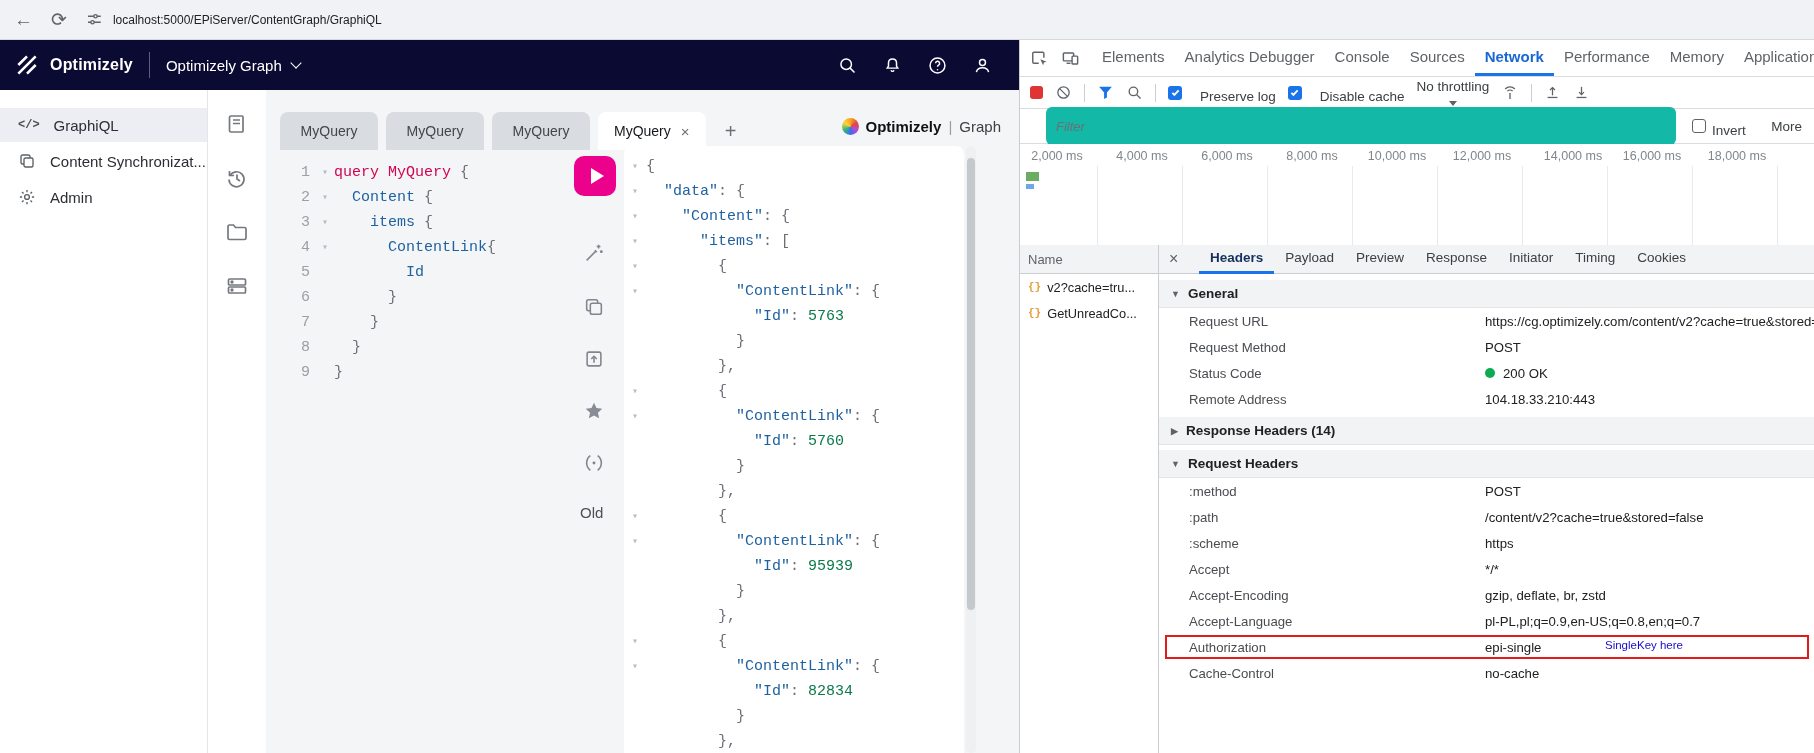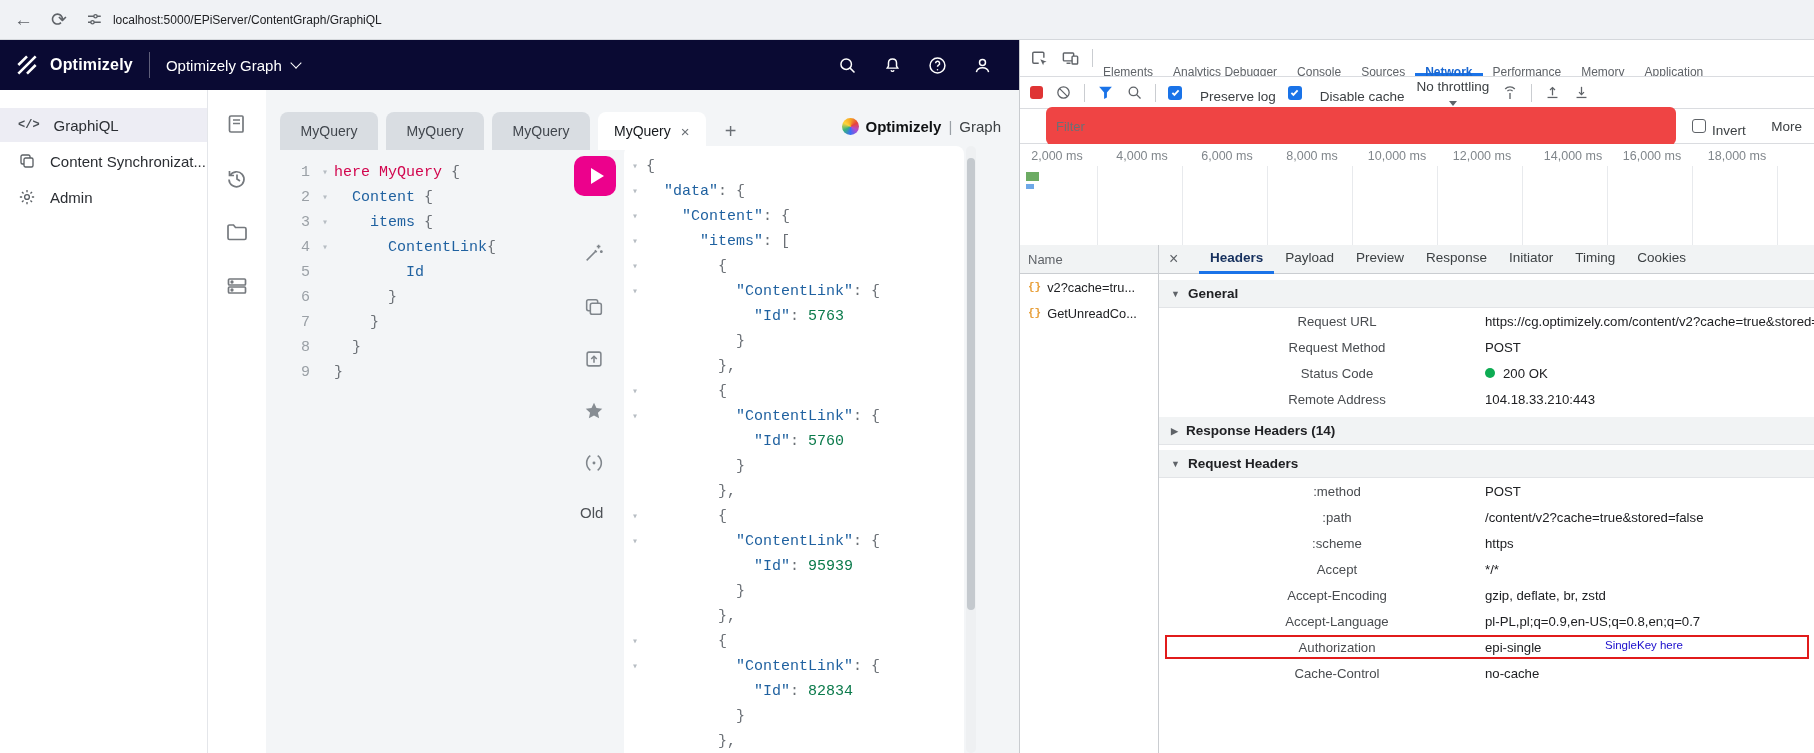--- a/index.html
+++ b/index.html
@@ -58,33 +58,33 @@
   .old-label{position:absolute;left:14px;top:348px;font-size:15px;color:#4d5156;cursor:pointer;}
   
   .gq-results{position:absolute;top:56px;left:358px;width:340px;bottom:0;background:#fff;border-radius:8px 8px 0 0;padding-top:8px;overflow:hidden;box-sizing:border-box;}
   .gq-results .fold{width:22px;}
   .gq-scrollbar{position:absolute;top:56px;left:700px;width:10px;bottom:0;background:#eef0f2;border-radius:5px;}
   .gq-scroll-thumb{position:absolute;top:12px;left:1px;width:8px;height:452px;background:#c4c9ce;border-radius:4px;}
   
   .devtools{position:absolute;top:40px;left:1019px;width:795px;height:713px;background:#fff;border-left:1px solid #c9ccd0;box-sizing:border-box;font-size:13.5px;color:#3c4043;}
   .dt-tabbar{height:36px;display:flex;align-items:center;border-bottom:1px solid #dadce0;padding-left:10px;overflow:hidden;white-space:nowrap;}
   .dt-tabbar .svgico{color:#5f6368;margin-right:12px;cursor:pointer;}
-  .dt-tab{padding:16px 10px;line-height:33px;height:36px;color:#5f6368;cursor:pointer;box-sizing:border-box;font-size:12px;}
+  .dt-tab{padding:0 10px;line-height:33px;height:36px;color:#5f6368;cursor:pointer;box-sizing:border-box;font-size:15px;}
   .dt-tab.active{color:#1967d2;border-bottom:3px solid #1a73e8;font-weight:bold;}
   .dt-toolbar{height:31px;display:flex;align-items:center;gap:12px;padding:0 10px;border-bottom:1px solid #dadce0;}
   .rec-btn{width:13px;height:13px;border-radius:3px;background:#df3434;cursor:pointer;}
   .vdiv{width:1px;height:18px;background:#cacdd1;}
   .cb{width:14px;height:14px;border-radius:3px;display:inline-flex;align-items:center;justify-content:center;cursor:pointer;box-sizing:border-box;}
   .cb.checked{background:#1a73e8;}
   .cb.unchecked{background:#fff;border:1.5px solid #5f6368;}
   .cb-label{font-size:13.5px;color:#3c4043;margin-left:6px;margin-top:8px;}
   .throttle{display:flex;align-items:center;gap:7px;color:#3c4043;cursor:pointer;flex-direction:column;}
   .caret{width:0;height:0;border-left:4px solid transparent;border-right:4px solid transparent;border-top:5px solid #5f6368;}
   .dt-filterbar{height:34px;display:flex;align-items:center;padding:0 12px;gap:16px;border-bottom:1px solid #dadce0;}
-  .filter-input{width:610px;height:22px;background:#ef4444;border:none;border-radius:6px;padding:8px 10px;font-size:13px;color:#202124;margin-left:14px;font-family:"Liberation Sans",sans-serif;}
+  .filter-input{width:610px;height:22px;background:#14b8a6;border:none;border-radius:6px;padding:8px 10px;font-size:13px;color:#202124;margin-left:14px;font-family:"Liberation Sans",sans-serif;font-style:italic;}
   .filter-input::placeholder{color:#6b7076;}
   .more-label{margin-left:auto;color:#3c4043;cursor:pointer;}
   .dt-timeline{position:relative;height:104px;border-bottom:1px solid #dadce0;overflow:hidden;background:#fff;}
   .tl-label{position:absolute;top:5px;width:72px;text-align:center;font-size:12.5px;color:#80868b;}
   .tl-line{position:absolute;top:22px;bottom:0;width:1px;background:#e8eaed;}
   .tl-bar-green{position:absolute;left:6px;top:28px;width:13px;height:9px;background:#6cab63;}
   .tl-bar-blue{position:absolute;left:6px;top:40px;width:8px;height:5px;background:#6ea8e8;}
   .dt-body{position:absolute;top:205px;left:0;right:0;bottom:0;display:flex;}
   .dt-namecol{width:139px;border-right:1px solid #cacdd1;box-sizing:border-box;display:flex;flex-direction:column;}
   .dt-name-header{height:29px;line-height:29px;background:#f1f3f4;border-bottom:1px solid #cacdd1;padding-left:8px;font-size:13px;color:#5f6368;box-sizing:border-box;}
@@ -92,21 +92,21 @@
   .req-ico{font-family:"Liberation Mono",monospace;font-size:11px;font-weight:bold;color:#e8a03c;}
   .dt-detail{flex:1;display:flex;flex-direction:column;overflow:hidden;}
   .dt-detail-tabs{height:29px;background:#f1f3f4;border-bottom:1px solid #cacdd1;display:flex;align-items:center;padding-left:10px;box-sizing:border-box;}
   .dt-close{width:22px;font-size:16px;color:#5f6368;cursor:pointer;margin-right:8px;}
   .dt-dtab{padding:0 11px;line-height:26px;height:29px;font-size:13.5px;color:#3c4043;cursor:pointer;box-sizing:border-box;}
   .dt-dtab.active{color:#16305e;border-bottom:3px solid #1a73e8;font-weight:bold;}
   .dt-detail-content{flex:1;overflow:hidden;padding-top:6px;position:relative;}
   .dt-sec-header{height:27px;background:#f1f3f4;border-bottom:1px solid #e2e4e7;display:flex;align-items:center;gap:8px;padding-left:12px;font-weight:bold;font-size:13.5px;color:#202124;cursor:pointer;margin-top:5px;}
   .dt-sec-header:first-child{margin-top:0;}
   .dt-sec-arrow{font-size:9px;color:#5f6368;}
-  .dt-row{position:relative;height:26px;display:flex;align-items:center;padding-left:30px;font-size:13.2px;text-align:center;}
+  .dt-row{position:relative;height:26px;display:flex;align-items:center;padding-left:30px;font-size:13.2px;}
   .dt-row-name{width:296px;color:#494c50;flex:none;white-space:nowrap;overflow:hidden;}
   .dt-row-value{flex:1;color:#202124;white-space:nowrap;overflow:hidden;display:flex;align-items:center;}
   .status-dot{display:inline-block;width:10px;height:10px;border-radius:50%;background:#0dac53;margin-right:8px;flex:none;}
   .red-box{position:absolute;left:6px;right:5px;top:1px;bottom:1px;border:2px solid #e11b1b;pointer-events:none;box-sizing:border-box;}
   .red-box-label{position:absolute;left:446px;top:5px;font-size:11.5px;color:#1a0dcc;}
 </style>
 </head>
 <body>
 
 <div class="root">
@@ -245,21 +245,21 @@
         <span class="gq-logo-brand">Optimizely</span>
         <span class="gq-logo-sep">|</span>
         <span class="gq-logo-prod">Graph</span>
       </div>
 
       <div class="gq-editor">
         <div id="query-lines">
             <div class="code-line">
               <span class="ln">1</span>
               <span class="fold">▾</span>
-              <span class="codeseg"><span class="tok-kw">here</span><span class="tok-plain"> </span><span class="tok-def">MyQuery</span><span class="tok-plain"> </span><span class="tok-punc">{</span></span>
+              <span class="codeseg"><span class="tok-kw">query</span><span class="tok-plain"> </span><span class="tok-def">MyQuery</span><span class="tok-plain"> </span><span class="tok-punc">{</span></span>
             </div>
             <div class="code-line">
               <span class="ln">2</span>
               <span class="fold">▾</span>
               <span class="codeseg"><span class="tok-plain">  </span><span class="tok-prop">Content</span><span class="tok-plain"> </span><span class="tok-punc">{</span></span>
             </div>
             <div class="code-line">
               <span class="ln">3</span>
               <span class="fold">▾</span>
               <span class="codeseg"><span class="tok-plain">    </span><span class="tok-prop">items</span><span class="tok-plain"> </span><span class="tok-punc">{</span></span>

